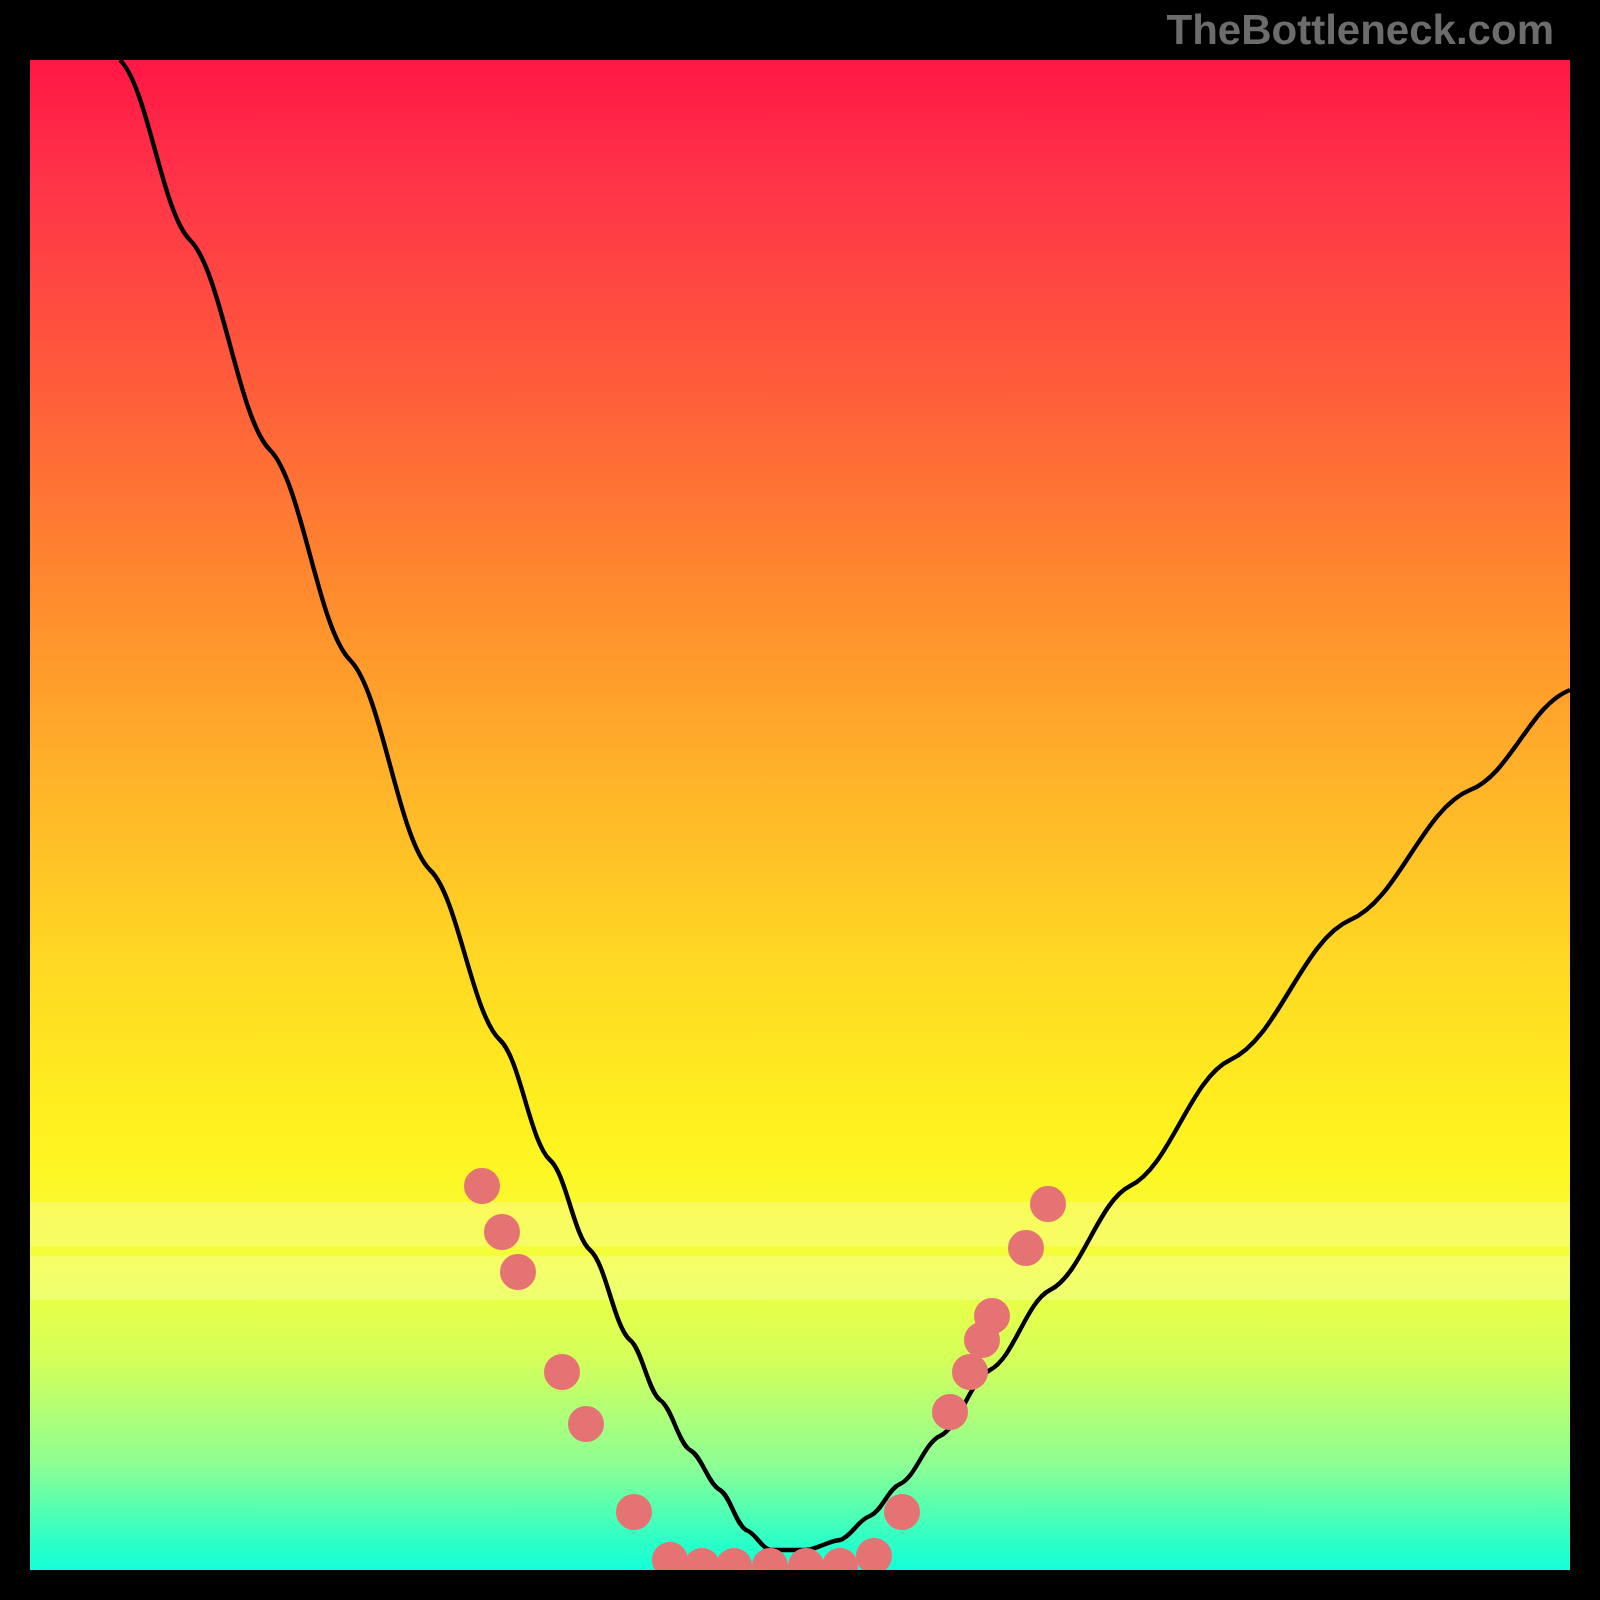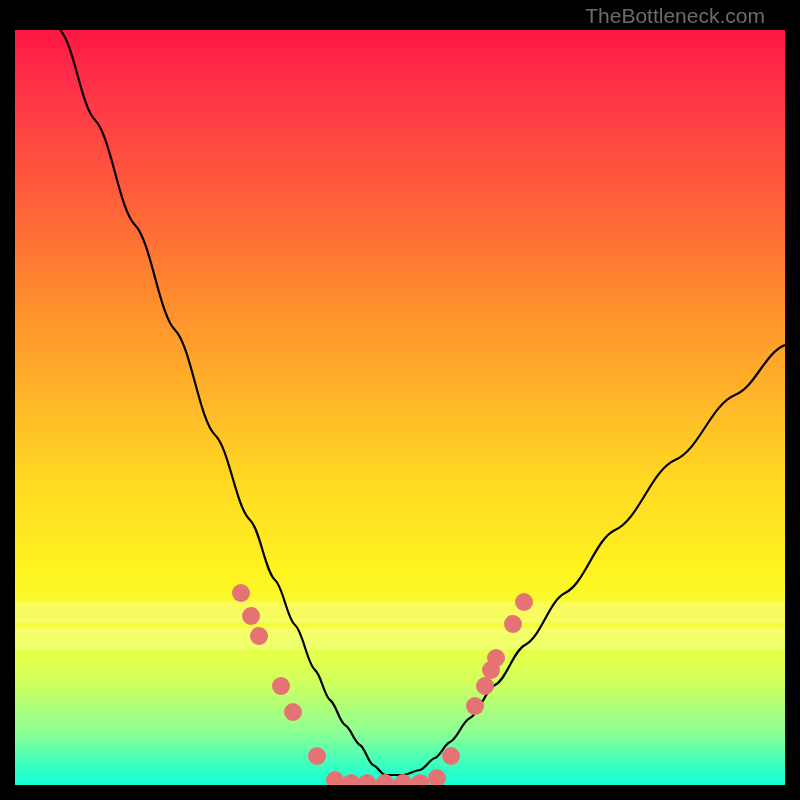--- a/index.html
+++ b/index.html
@@ -36,24 +36,24 @@
       #f2ff3d 80%,
       #d4ff5a 86%,
       #8dff94 93%,
       #2effc6 98%,
       #14ffd8 100%
     );
   }
   .watermark {
     position: absolute;
     top: 4px;
-    right: 20px;
+    right: 8px;
     color: #6c6c6c;
     font-size: 21px;
-    font-weight: 400;
+    font-weight: 700;
     letter-spacing: 0px;
   }
   svg.curve {
     position: absolute;
     left: 0;
     top: 0;
     width: 770px;
     height: 755px;
   }
   .pale-band {

